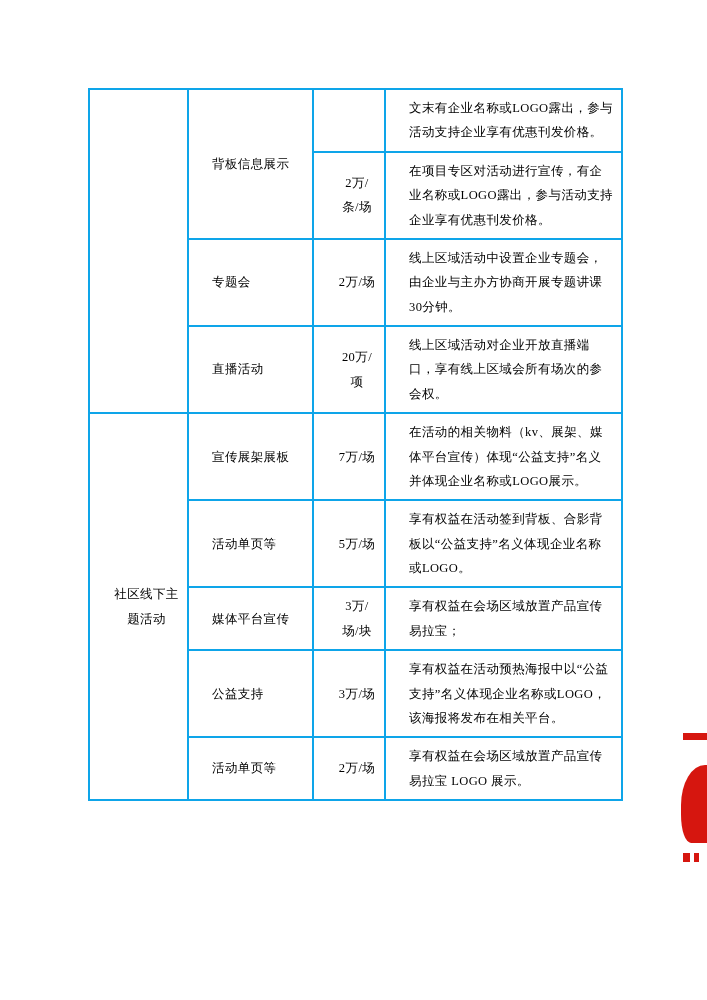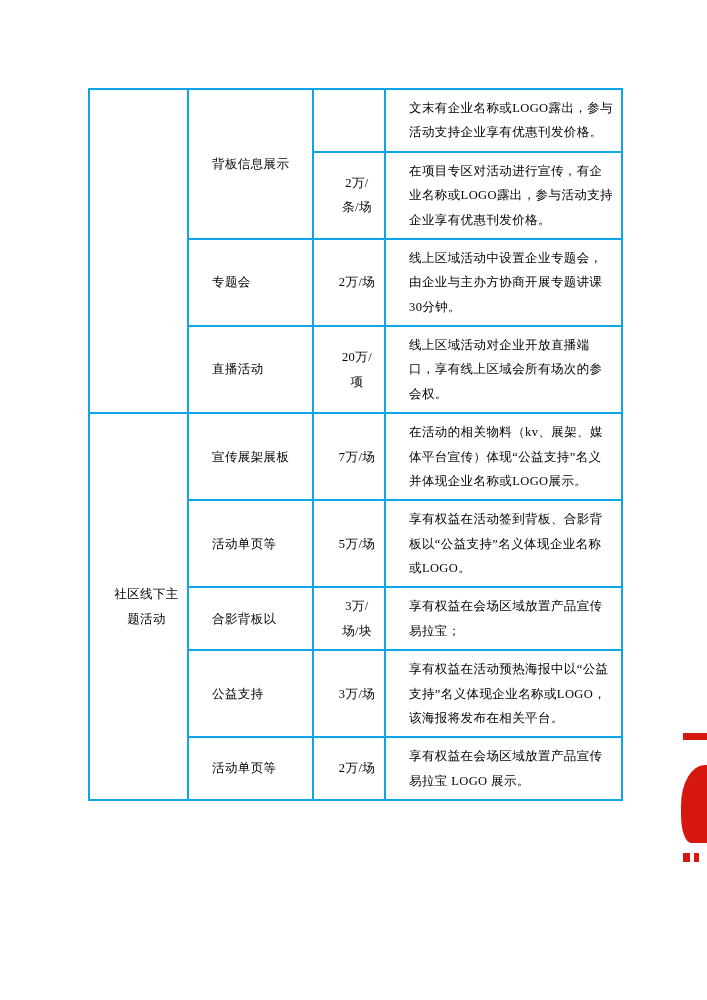--- a/index.html
+++ b/index.html
@@ -148,21 +148,21 @@
         <td class="item-cell">宣传展架展板</td>
         <td class="price-cell">7万/场</td>
         <td class="desc-cell">在活动的相关物料（kv、展架、媒体平台宣传）体现“公益支持”名义并体现企业名称或LOGO展示。</td>
       </tr>
       <tr>
         <td class="item-cell">活动单页等</td>
         <td class="price-cell">5万/场</td>
         <td class="desc-cell">享有权益在活动签到背板、合影背板以“公益支持”名义体现企业名称或LOGO。</td>
       </tr>
       <tr>
-        <td class="item-cell">合影背板以</td>
+        <td class="item-cell">媒体平台宣传</td>
         <td class="price-cell">3万/场/块</td>
         <td class="desc-cell">享有权益在会场区域放置产品宣传易拉宝；</td>
       </tr>
       <tr>
         <td class="item-cell">公益支持</td>
         <td class="price-cell">3万/场</td>
         <td class="desc-cell">享有权益在活动预热海报中以“公益支持”名义体现企业名称或LOGO，该海报将发布在相关平台。</td>
       </tr>
       <tr>
         <td class="item-cell">活动单页等</td>

